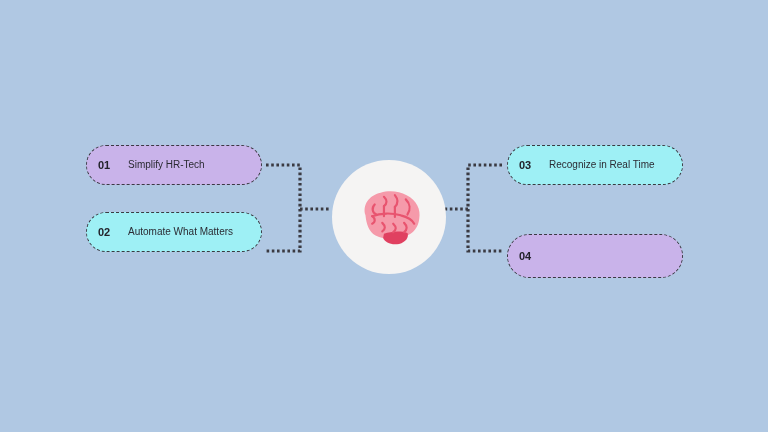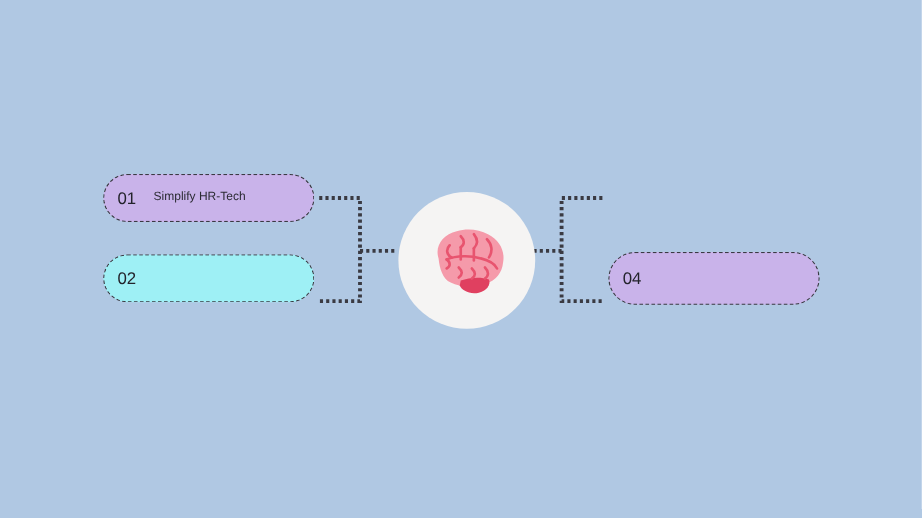--- a/index.html
+++ b/index.html
@@ -61,40 +61,40 @@
     padding-left: 11px;
     padding-right: 8px;
   }
   .pill.tall {
     height: 44px;
   }
   .pill-purple { background: #c9b3ea; }
   .pill-cyan   { background: #9ef0f5; }
 
   .pill-num {
-    font-size: 14px;
-    font-weight: normal;
+    font-size: 11px;
+    font-weight: bold;
     color: #23232b;
     flex: 0 0 auto;
     width: 26px;
     text-align: left;
     letter-spacing: -0.2px;
   }
   .pill-label {
     font-size: 10px;
     color: #2b2b33;
     line-height: 1.22;
     flex: 1 1 auto;
     padding-left: 4px;
   }
 
   #pill-01 { left: 86px;  top: 145px; }
   #pill-02 { left: 86px;  top: 212px; }
   #pill-03 { left: 507px; top: 145px; }
-  #pill-04 { left: 507px; top: 210px; align-items: center; }
+  #pill-04 { left: 507px; top: 234px; align-items: center; }
 </style>
 </head>
 <body>
 
 <div id="canvas">
 
   <svg class="connector-svg" viewBox="0 0 768 432" xmlns="http://www.w3.org/2000/svg">
     <g fill="none" stroke="#3a3a42" stroke-width="3.2" stroke-dasharray="2.6 2.6" stroke-linecap="butt">
 
       <path d="M 266 165 L 300 165 L 300 251 L 266 251"></path>
@@ -130,20 +130,25 @@
     </svg>
   </div>
 
   <div class="pill pill-purple" id="pill-01">
     <span class="pill-num">01</span>
     <span class="pill-label">Simplify HR-Tech</span>
   </div>
 
   <div class="pill pill-cyan" id="pill-02">
     <span class="pill-num">02</span>
+    <span class="pill-label">Automate What Matters</span>
   </div>
 
+  <div class="pill pill-cyan" id="pill-03">
+    <span class="pill-num">03</span>
+    <span class="pill-label">Recognize in Real Time</span>
+  </div>
 
   <div class="pill pill-purple tall" id="pill-04">
     <span class="pill-num">04</span>
   </div>
 
 </div>
 
 </body></html>

